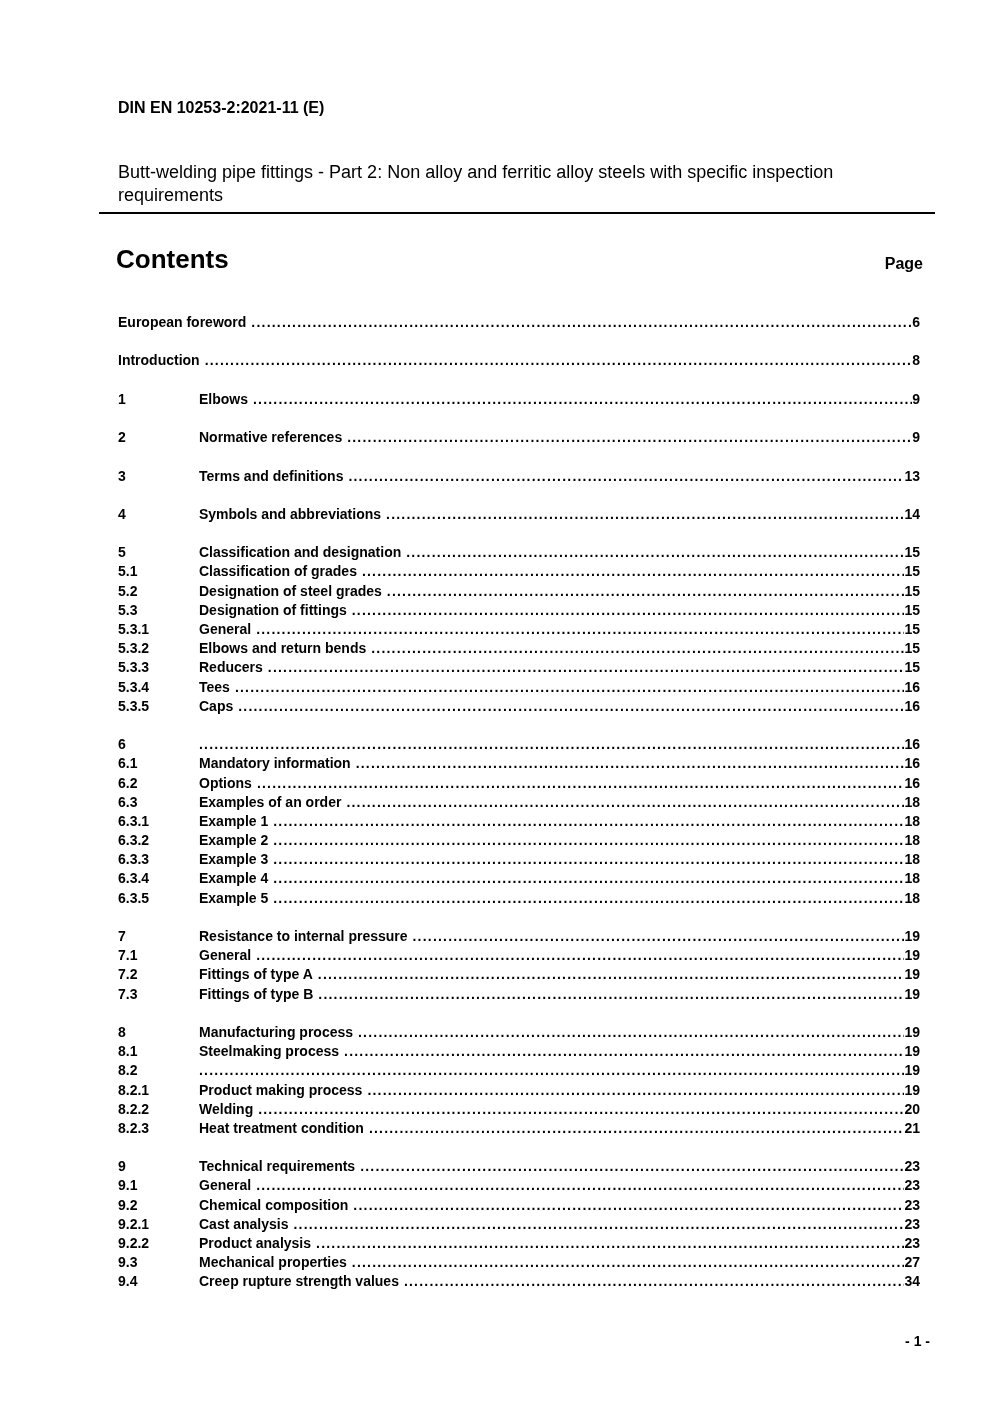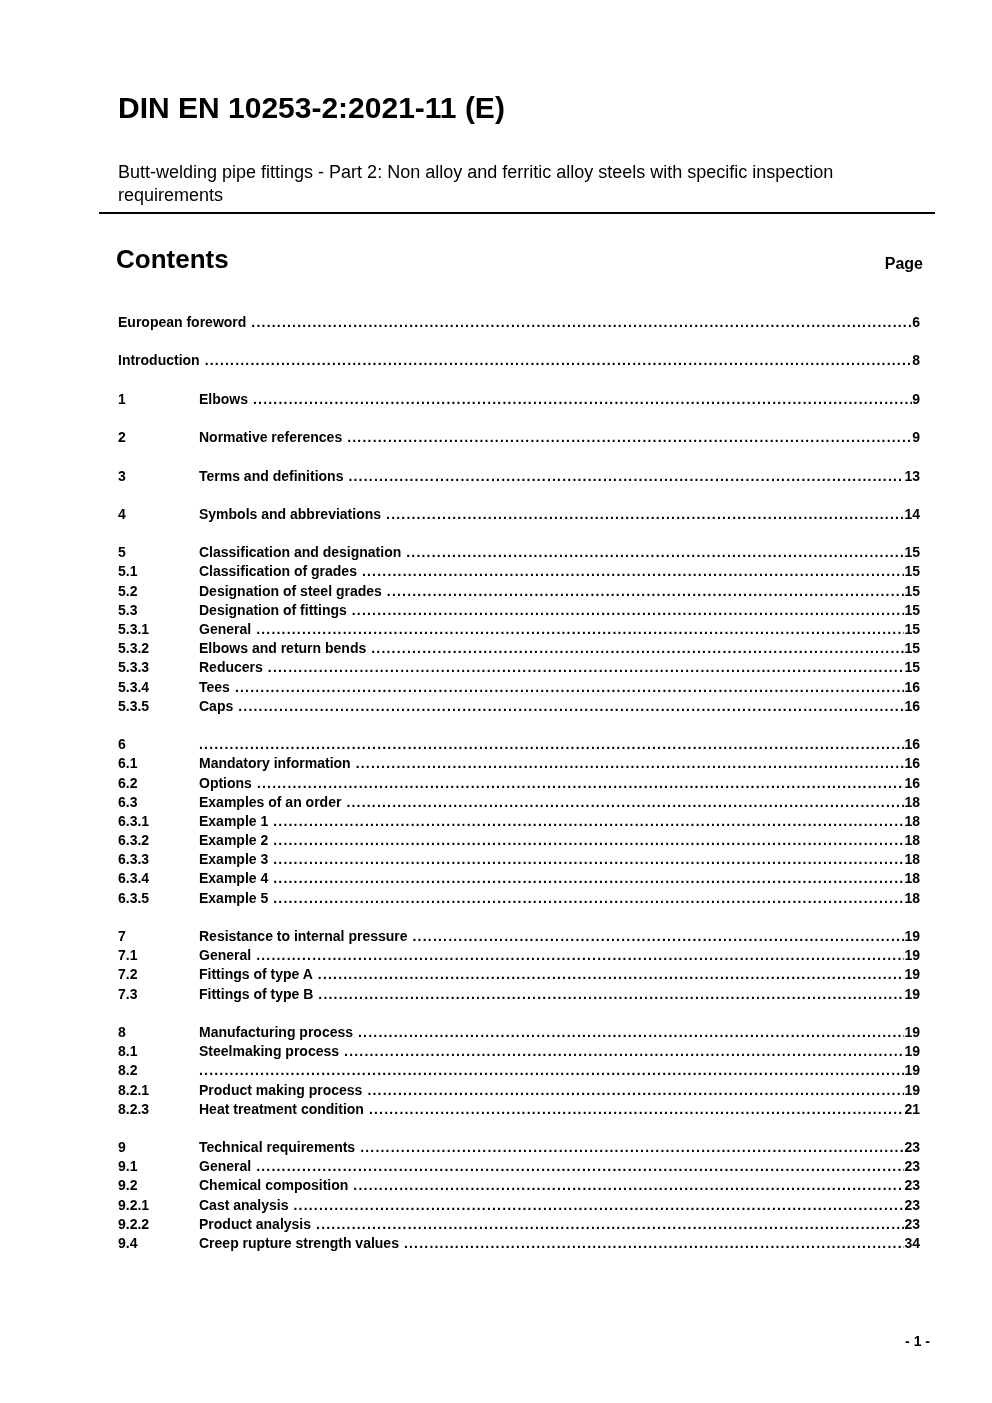--- a/index.html
+++ b/index.html
@@ -9,21 +9,21 @@
     height: 1403px;
     position: relative;
     font-family: "Liberation Sans", sans-serif;
     color: #000000;
     overflow: hidden;
   }
   .doc-code {
     position: absolute;
     left: 118px;
     top: 95px;
-    font-size: 30px;
+    font-size: 16px;
     line-height: 26px;
     font-weight: bold;
     white-space: nowrap;
   }
   .doc-title {
     position: absolute;
     left: 118px;
     top: 161px;
     width: 820px;
     font-size: 18px;
@@ -318,20 +318,26 @@
         <span class="toc-dots"></span>
         <span class="toc-page">19</span>
       </div>
       <div class="toc-row">
         <span class="toc-num">8.2.1</span>
         <span class="toc-title">Product making process</span>
         <span class="toc-dots"></span>
         <span class="toc-page">19</span>
       </div>
       <div class="toc-row">
+        <span class="toc-num">8.2.2</span>
+        <span class="toc-title">Welding</span>
+        <span class="toc-dots"></span>
+        <span class="toc-page">20</span>
+      </div>
+      <div class="toc-row">
         <span class="toc-num">8.2.3</span>
         <span class="toc-title">Heat treatment condition</span>
         <span class="toc-dots"></span>
         <span class="toc-page">21</span>
       </div>
     </div>
     <div class="toc-group">
       <div class="toc-row">
         <span class="toc-num">9</span>
         <span class="toc-title">Technical requirements</span>
@@ -356,20 +362,26 @@
         <span class="toc-dots"></span>
         <span class="toc-page">23</span>
       </div>
       <div class="toc-row">
         <span class="toc-num">9.2.2</span>
         <span class="toc-title">Product analysis</span>
         <span class="toc-dots"></span>
         <span class="toc-page">23</span>
       </div>
       <div class="toc-row">
+        <span class="toc-num">9.3</span>
+        <span class="toc-title">Mechanical properties</span>
+        <span class="toc-dots"></span>
+        <span class="toc-page">27</span>
+      </div>
+      <div class="toc-row">
         <span class="toc-num">9.4</span>
         <span class="toc-title">Creep rupture strength values</span>
         <span class="toc-dots"></span>
         <span class="toc-page">34</span>
       </div>
     </div>
   </div>
 
 <div class="footer-page-number">- 1 -</div>
 

